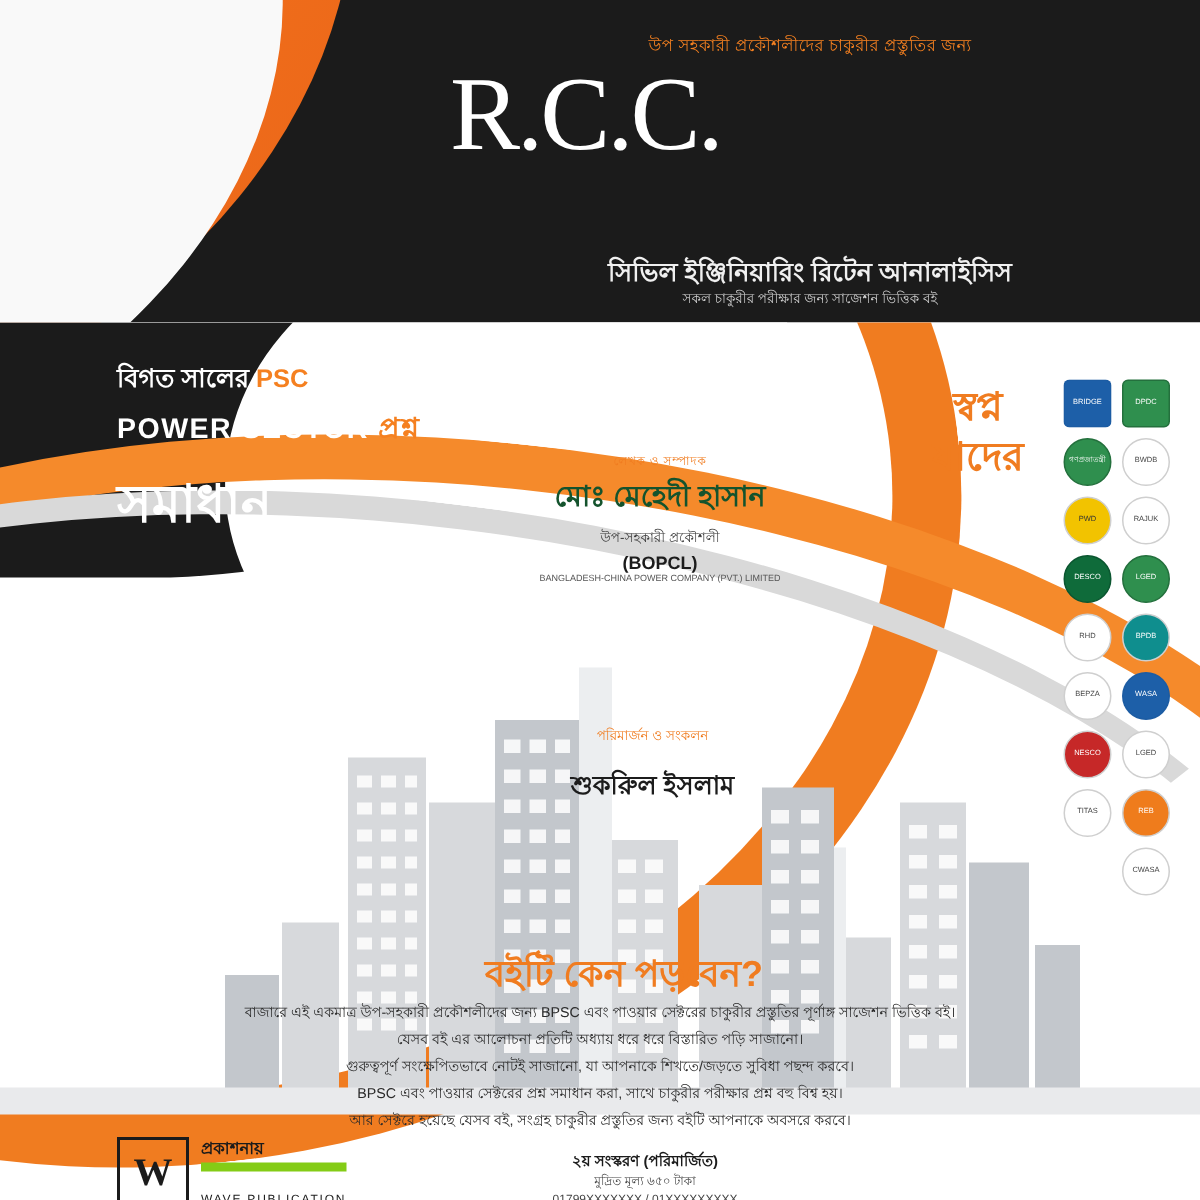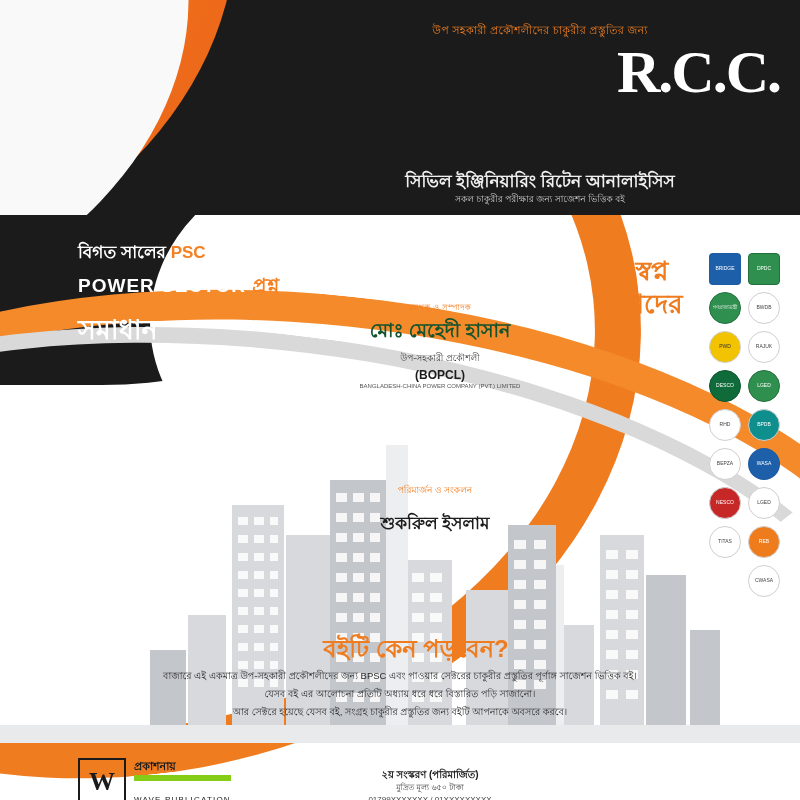--- a/index.html
+++ b/index.html
@@ -50,24 +50,24 @@
     width: 480px;
     text-align: center;
     color: #f58020;
     font-size: 11px;
     letter-spacing: .3px;
   }
   .rcc-title {
     position: absolute;
     left: 300px; top: 42px;
     width: 480px;
-    text-align: right;
+    text-align: left;
     color: #ffffff;
-    font-size: 60px;
-    font-weight: bold;
+    font-size: 70px;
+    font-weight: normal;
     letter-spacing: -2px;
     line-height: 1;
     font-family: "Liberation Serif", serif;
   }
   .rcc-sub1 {
     position: absolute;
     left: 300px; top: 168px;
     width: 480px;
     text-align: center;
     color: #f0f0f0;
@@ -153,21 +153,21 @@
   .lt-line1 .psc { color: #f58020; }
   .lt-line2 {
     font-size: 19px;
     font-weight: bold;
     letter-spacing: 1px;
     margin-top: 4px;
     color: #ffffff;
   }
   .lt-line2 .q { color: #f58020; }
   .lt-line3 {
-    font-size: 27px;
+    font-size: 35px;
     font-weight: bold;
     margin-top: 6px;
     color: #ffffff;
   }
 
   
   .author {
     position: absolute;
     left: 330px; top: 86px;
     width: 220px;
@@ -570,20 +570,22 @@
       </div>
       <div class="logo-row">
         <div class="logo white">CWASA</div>
       </div>
     </div>
 
     <div class="bottom-title">বইটি কেন পড়বেন?</div>
     <div class="bullets">
       <div>বাজারে এই একমাত্র উপ-সহকারী প্রকৌশলীদের জন্য BPSC এবং পাওয়ার সেক্টরের চাকুরীর প্রস্তুতির পূর্ণাঙ্গ সাজেশন ভিত্তিক বই।</div>
       <div>যেসব বই এর আলোচনা প্রতিটি অধ্যায় ধরে ধরে বিস্তারিত পড়ি সাজানো।</div>
+      <div>গুরুত্বপূর্ণ সংক্ষেপিতভাবে নোটই সাজানো, যা আপনাকে শিখতে/জড়তে সুবিধা পছন্দ করবে।</div>
+      <div>BPSC এবং পাওয়ার সেক্টরের প্রশ্ন সমাধান করা, সাথে চাকুরীর পরীক্ষার প্রশ্ন বহু বিশ্ব হয়।</div>
       <div>আর সেক্টরে হয়েছে যেসব বই, সংগ্রহ চাকুরীর প্রস্তুতির জন্য বইটি আপনাকে অবসরে করবে।</div>
     </div>
 
     <div class="publisher">
       <div class="pub-logo">W</div>
       <div class="pub-text-wrap">
         <div class="pub-bn">প্রকাশনায়</div>
         <div class="pub-en">WAVE  PUBLICATION</div>
       </div>
     </div>

